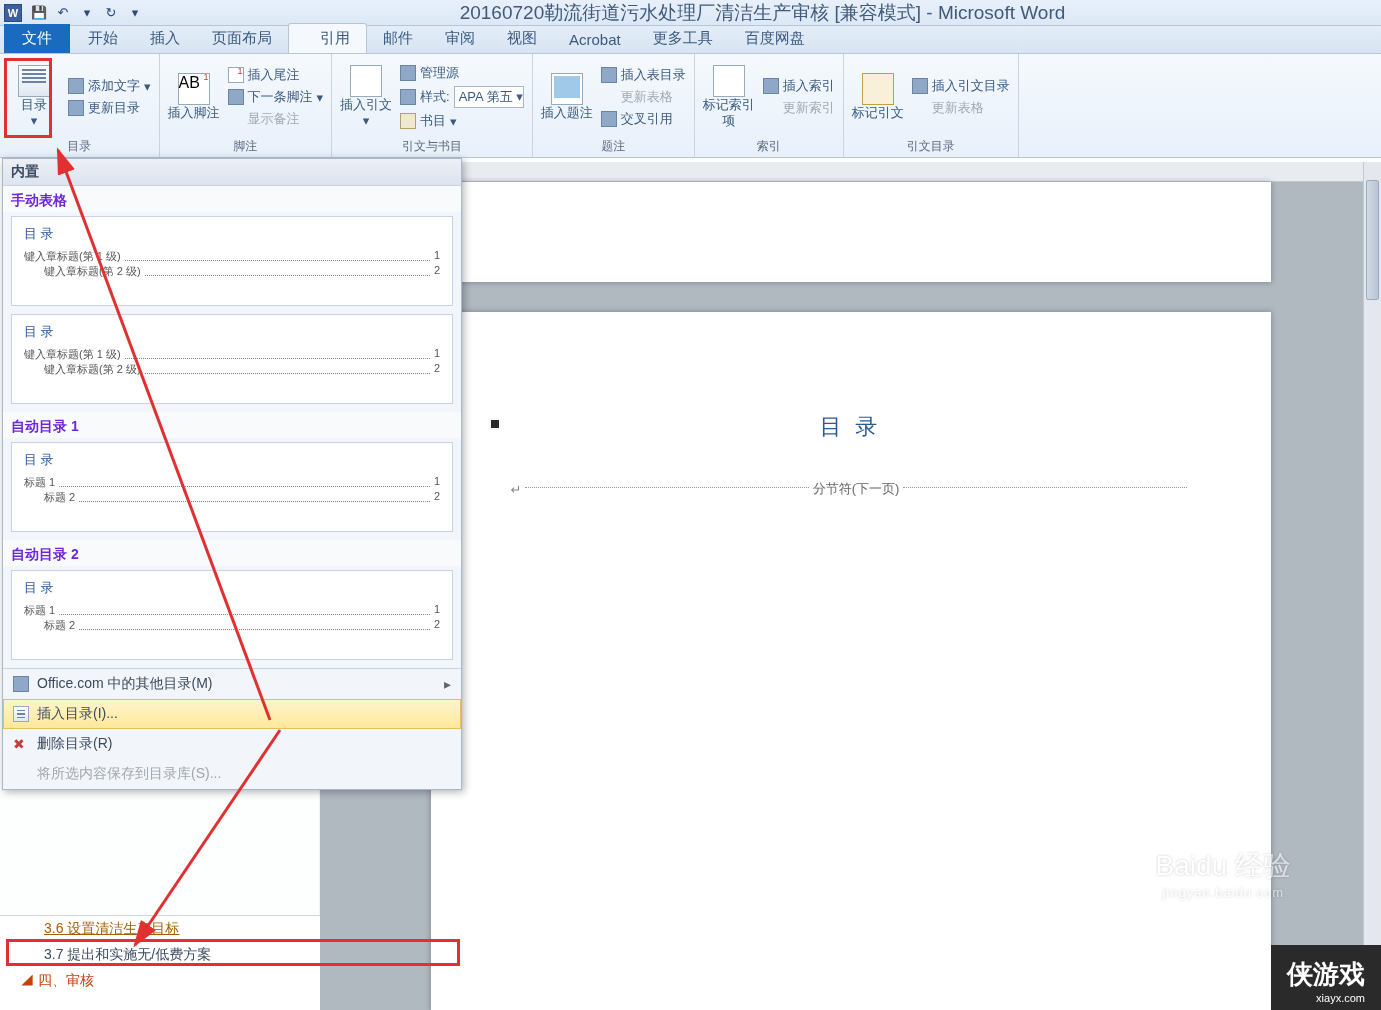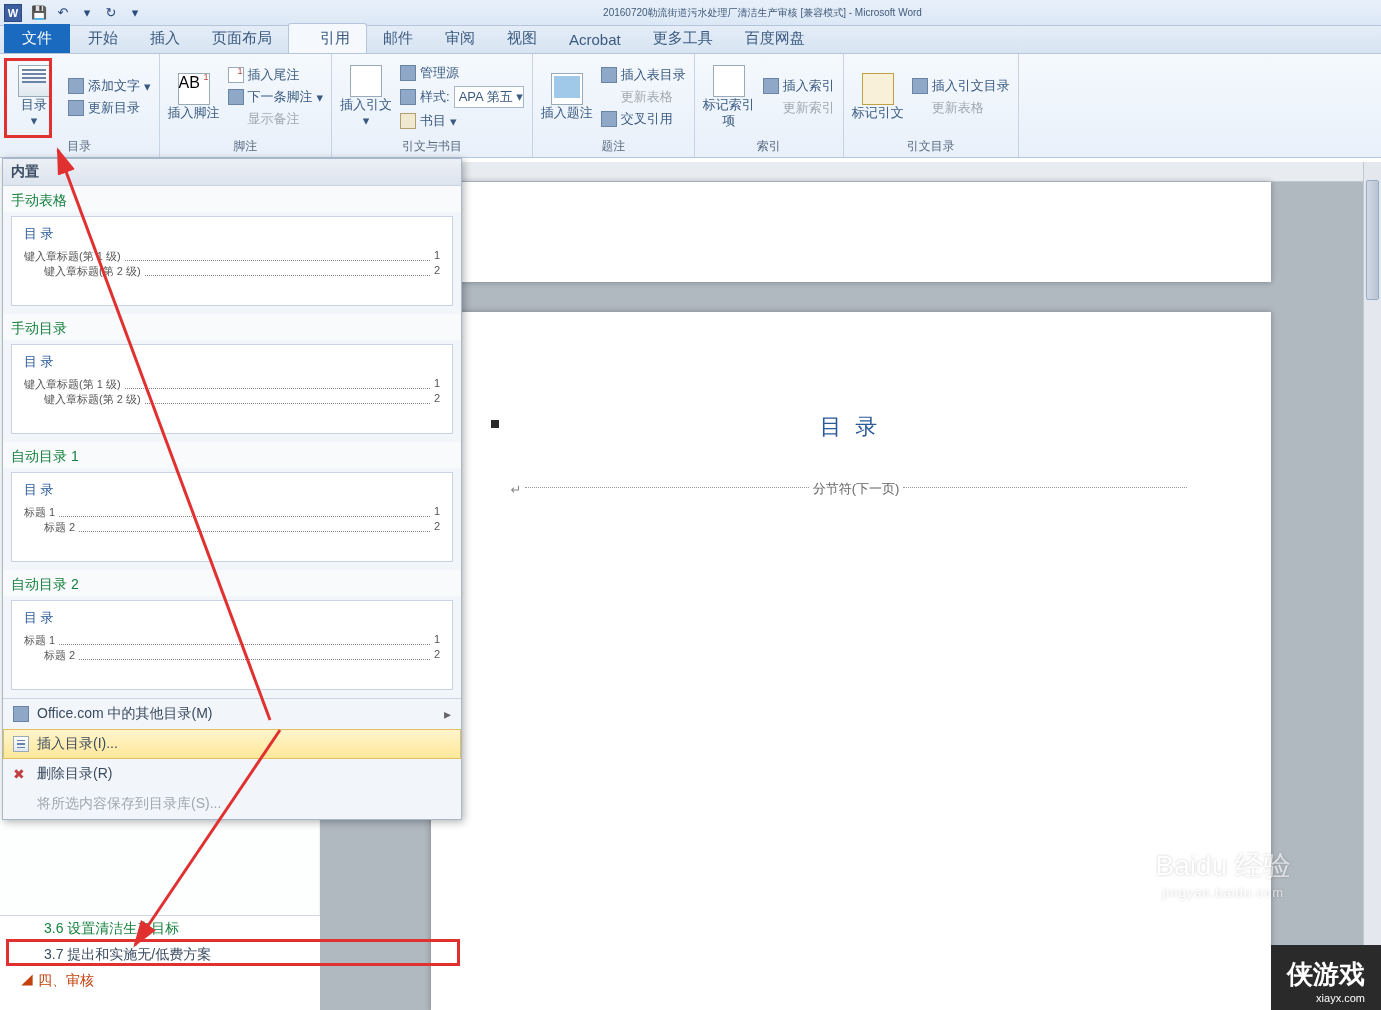--- a/index.html
+++ b/index.html
@@ -3,21 +3,21 @@
 <meta charset="utf-8">
 <style>
 * { margin: 0; padding: 0; box-sizing: border-box; font-family: "Microsoft YaHei", "SimSun", sans-serif; }
 body { background: #fff; overflow: hidden; width: 1381px; height: 1010px; position: relative; }
 
 
 .title-bar { height: 26px; background: linear-gradient(#e8f0fa,#dce8f6); display: flex; align-items: center; border-bottom: 1px solid #b6c6da; }
 .word-icon { width: 18px; height: 18px; margin: 0 4px; background: #3b5ea0; border: 1px solid #2a4a80; display: flex; align-items: center; justify-content: center; color: #fff; font-size: 11px; font-weight: bold; }
 .qat { display: flex; gap: 6px; align-items: center; margin-left: 4px; }
 .qat-btn { width: 18px; height: 18px; display: flex; align-items: center; justify-content: center; font-size: 13px; color: #2a4a80; cursor: pointer; }
-.title-text { flex: 1; text-align: center; color: #405a7a; font-size: 10px; }
+.title-text { flex: 1; text-align: center; color: #405a7a; font-size: 19px; }
 
 
 .ribbon-tabs { height: 28px; background: linear-gradient(#e4edf8,#d8e4f2); display: flex; align-items: flex-end; border-bottom: 1px solid #b6c6da; padding-left: 4px; }
 .file-tab { background: #1a6ac0; color: #fff; padding: 5px 18px; font-size: 15px; margin-right: 2px; }
 .tab { padding: 5px 16px; font-size: 15px; color: #3a5a80; cursor: pointer; text-align: right; }
 .tab.active { background: #f5f9fd; border: 1px solid #b6c6da; border-bottom: none; border-radius: 3px 3px 0 0; padding-left: 31px; }
 
 
 .ribbon { height: 104px; background: linear-gradient(#f5f9fd,#e8f0fa); display: flex; border-bottom: 1px solid #b6c6da; }
 .group { border-right: 1px solid #c8d4e4; padding: 4px 8px 2px; display: flex; flex-direction: column; position: relative; }
@@ -31,21 +31,21 @@
 .small-btn .sicon { width: 16px; height: 16px; flex-shrink: 0; }
 .style-combo { border: 1px solid #a8b8cc; background: #fff; font-size: 13px; padding: 1px 4px; width: 70px; display: inline-block; }
 
 
 .red-box { position: absolute; border: 3px solid #e03030; pointer-events: none; z-index: 50; }
 .red-arrow { position: absolute; z-index: 51; pointer-events: none; }
 
 
 .toc-dropdown { position: absolute; top: 158px; left: 2px; width: 460px; background: #f2f5f9; border: 1px solid #a8b8cc; box-shadow: 2px 2px 8px rgba(0,0,0,.3); z-index: 40; }
 .dd-header { background: linear-gradient(#ecf0f6,#dde4ee); padding: 4px 8px; font-size: 14px; color: #3a4a60; font-weight: bold; border-bottom: 1px solid #c8d4e4; }
-.dd-section-title { padding: 6px 8px 2px; font-size: 14px; color: #15803d; font-weight: normal; background: #f8fafc; }
+.dd-section-title { padding: 6px 8px 2px; font-size: 14px; color: #6d28d9; font-weight: bold; background: #f8fafc; }
 .dd-preview { margin: 4px 8px 8px; border: 1px solid #c8d4e4; background: #fff; padding: 8px 12px; min-height: 90px; }
 .dd-preview .ptitle { color: #2a5a9a; font-size: 13px; margin-bottom: 6px; }
 .dd-preview .pline { font-size: 11px; color: #555; display: flex; }
 .dd-preview .pline .dots { flex: 1; border-bottom: 1px dotted #888; margin: 0 4px 3px; }
 .dd-menu { border-top: 1px solid #c8d4e4; }
 .dd-item { display: flex; align-items: center; padding: 6px 10px; font-size: 14px; color: #3a4a60; cursor: pointer; gap: 8px; }
 .dd-item.hover { background: linear-gradient(#fff5cc,#ffe89a); border: 1px solid #e0c060; padding: 5px 9px; }
 .dd-item .arr { margin-left: auto; color: #666; }
 .dd-item .micon { width: 16px; height: 16px; flex-shrink: 0; }
 
@@ -254,21 +254,21 @@
   <div class="nav-item">2.3制定工作计划</div>
   <div class="nav-item">2.4 开展宣传教育</div>
   <div class="nav-item">2.5 建立清洁生产的激励机制</div>
   <div class="nav-item">3.1.1企业基本信息</div>
   <div class="nav-item">3.1.2企业生产现状</div>
   <div class="nav-item">3.1.3企业原辅材料、水、能源消...</div>
   <div class="nav-item">3.1.4企业主要设备</div>
 </div>
 
 <div style="position:absolute;left:0;bottom:16px;width:320px;z-index:45;background:#fff;border-top:1px solid #d0d8e0;">
-  <div style="padding:4px 8px 4px 44px;font-size:14px;color:#15803d;">3.6 设置清洁生产目标</div>
+  <div style="padding:4px 8px 4px 44px;font-size:14px;color:#a16207;text-decoration:underline;">3.6 设置清洁生产目标</div>
   <div style="padding:4px 8px 4px 44px;font-size:14px;color:#3a4a60;">3.7 提出和实施无/低费方案</div>
   <div style="padding:4px 8px 4px 20px;font-size:14px;color:#c2410c;">◢ <span>四、审核</span></div>
 </div>
 
 <div class="doc-area">
   <div class="ruler-h"></div>
   <div class="page-container">
     <div class="page page1"></div>
     <div class="page page2">
       <div class="square-mark" style="top:108px;left:60px;"></div>
@@ -294,21 +294,20 @@
         <span class="dots"></span>
         <span>1</span>
       </div>
     <div class="pline" style="padding-left:20px;">
         <span>键入章标题(第 2 级)</span>
         <span class="dots"></span>
         <span>2</span>
       </div>
   </div>
 
-  <div class="dd-section-title">手动目录</div>
   <div class="dd-preview">
     <div class="ptitle">目 录</div>
     <div class="pline">
         <span>键入章标题(第 1 级)</span>
         <span class="dots"></span>
         <span>1</span>
       </div>
     <div class="pline" style="padding-left:20px;">
         <span>键入章标题(第 2 级)</span>
         <span class="dots"></span>

